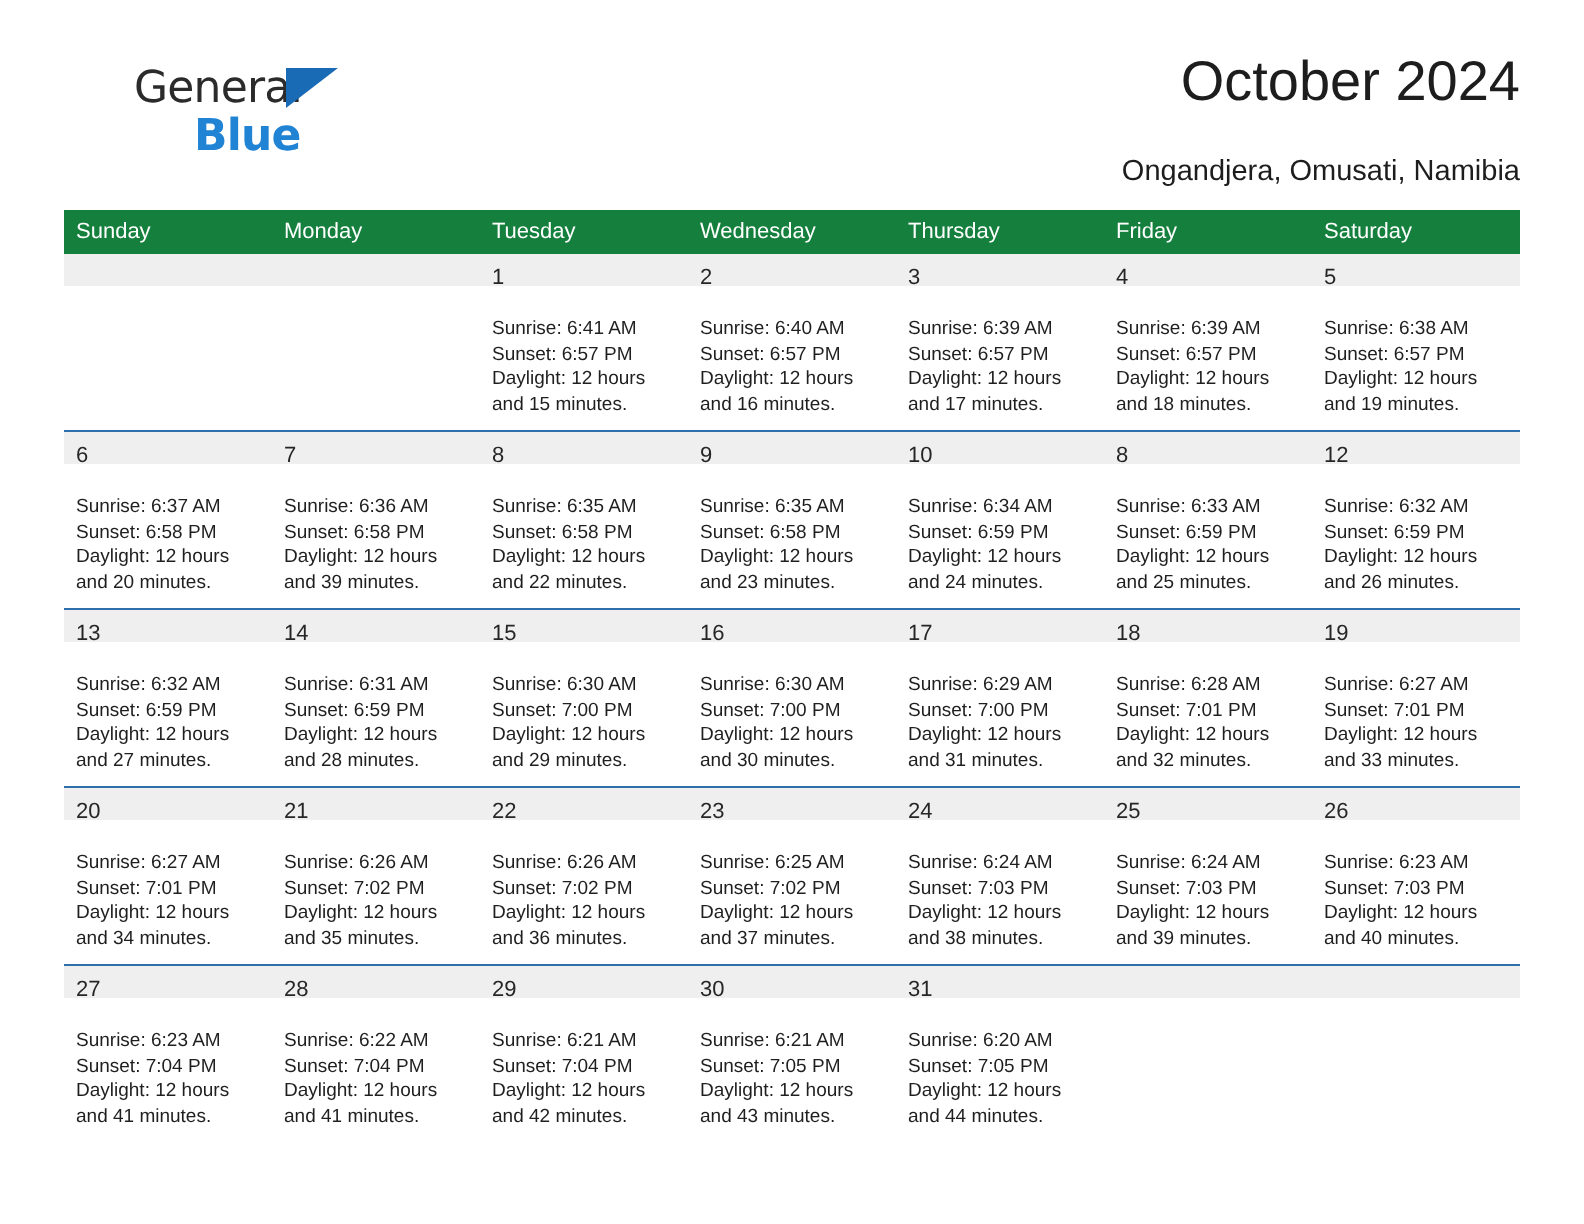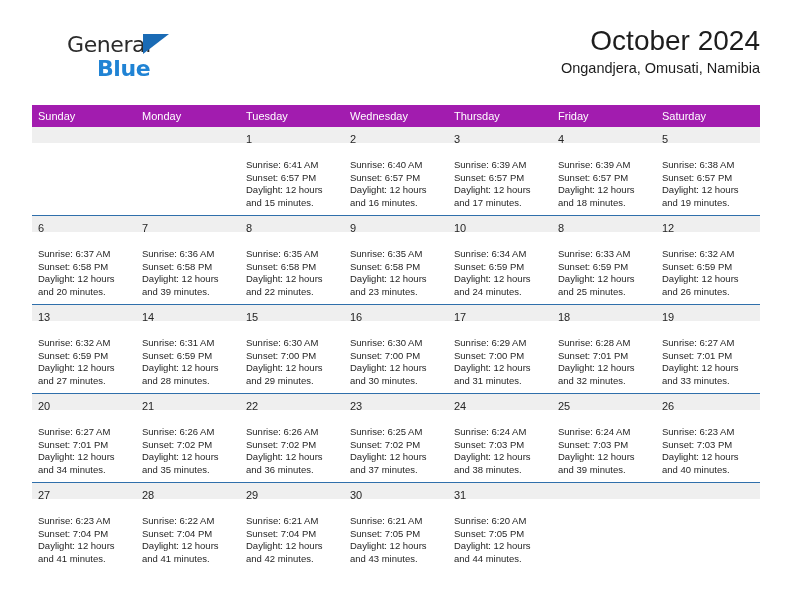--- a/index.html
+++ b/index.html
@@ -80,36 +80,36 @@
     color: #1d1d1d;
     font-weight: 400;
     line-height: 34px;
     white-space: nowrap;
   }
   .cal-subtitle {
     font-size: 14.5px;
     color: #1d1d1d;
     font-weight: 400;
     line-height: 20px;
-    margin-top: 0;
+    margin-top: 18px;
     white-space: nowrap;
   }
 
   
   .calendar {
     position: absolute;
     left: 32px;
     top: 105px;
     width: 728px;
     border-collapse: collapse;
     table-layout: fixed;
   }
 
   .calendar th {
-    background: #a21caf;
+    background: #15803d;
     color: #ffffff;
     font-size: 11px;
     font-weight: 400;
     text-align: left;
     padding: 5px 0 5px 6px;
     height: 12px;
     border: none;
   }
 
   .calendar td {

